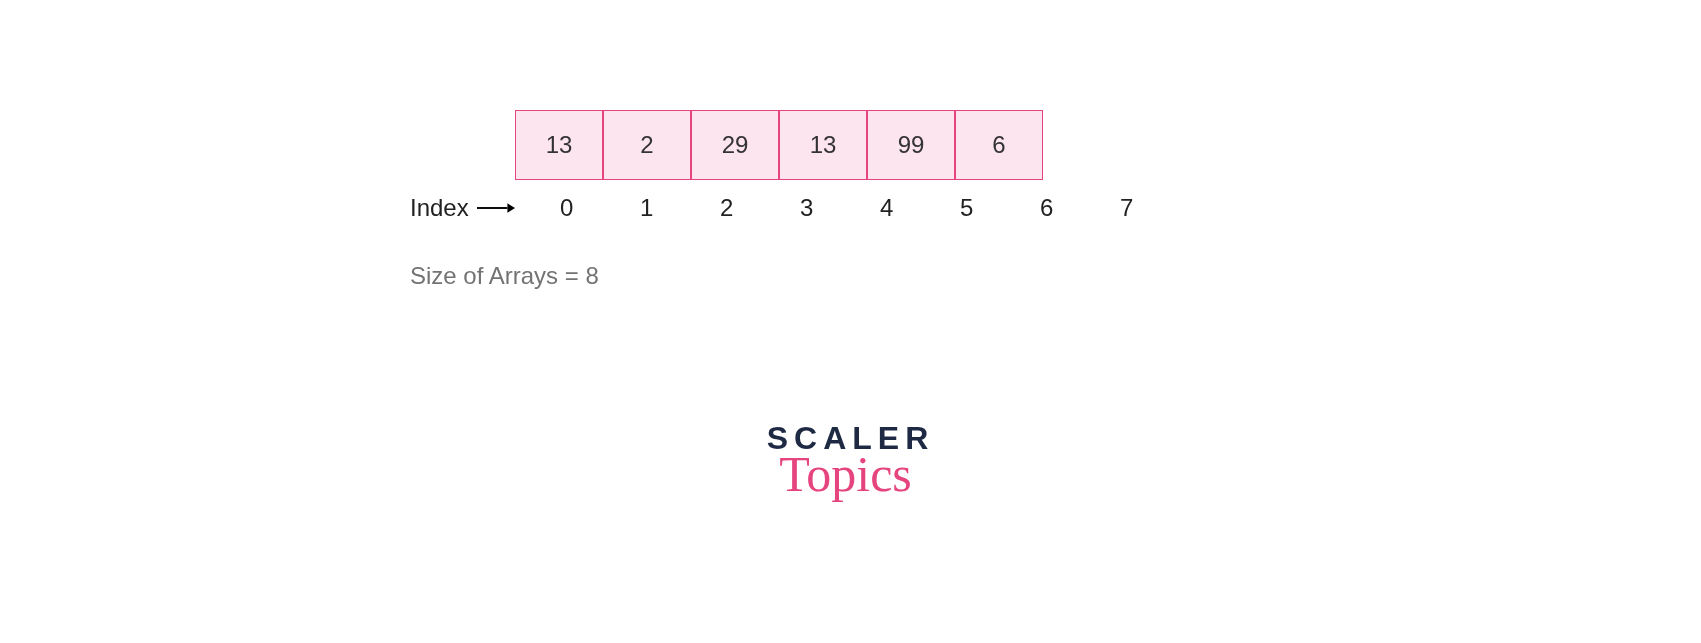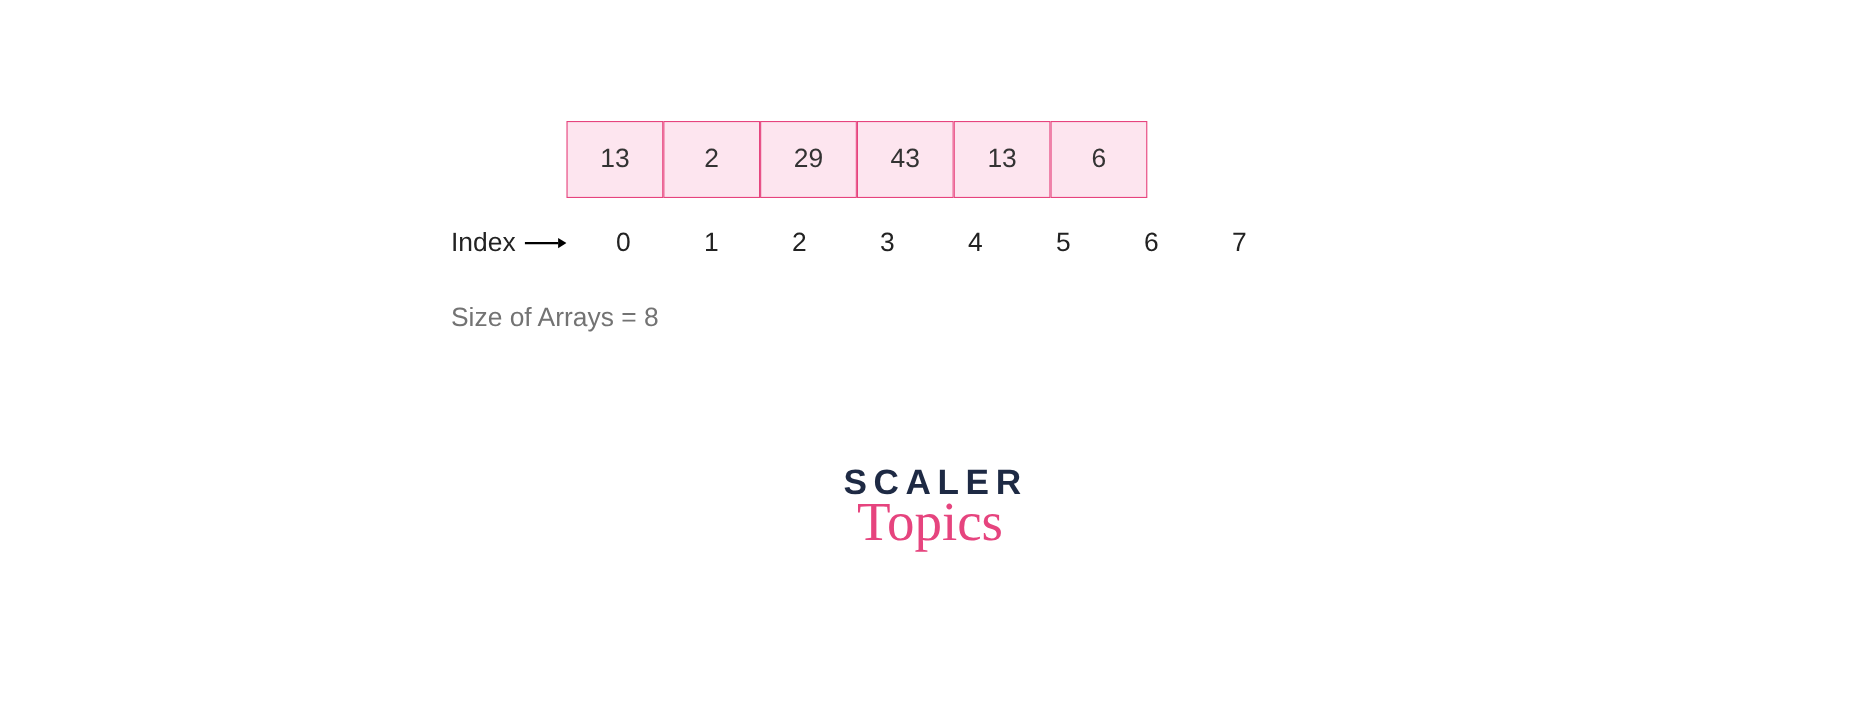--- a/index.html
+++ b/index.html
@@ -30,21 +30,21 @@
       align-items: center;
       justify-content: center;
       font-size: 24px;
       color: #333;
       background: #fde5ef;
       border: 1px solid #e6447e;
     }
     .index-row {
       display: flex;
       align-items: center;
-      margin-top: 27px;
+      margin-top: 14px;
     }
     .index-label {
       font-size: 24px;
       color: #222;
       margin-right: 8px;
     }
     .arrow {
       margin-right: 18px;
       display: flex;
       align-items: center;
@@ -91,22 +91,22 @@
     }
   </style>
 </head>
 <body>
 
 <div class="container">
   <div class="array-row">
     <div class="cell">13</div>
     <div class="cell">2</div>
     <div class="cell">29</div>
-    <div class="cell">43</div>
     <div class="cell">13</div>
+    <div class="cell">99</div>
     <div class="cell">6</div>
   </div>
 
   <div class="index-row">
     <span class="index-label">Index</span>
     <span class="arrow">
       <svg viewBox="0 0 40 16">
         <line x1="0" y1="8" x2="32" y2="8" stroke="#000" stroke-width="2"></line>
         <polygon points="32,3 40,8 32,13" fill="#000"></polygon>
       </svg>

